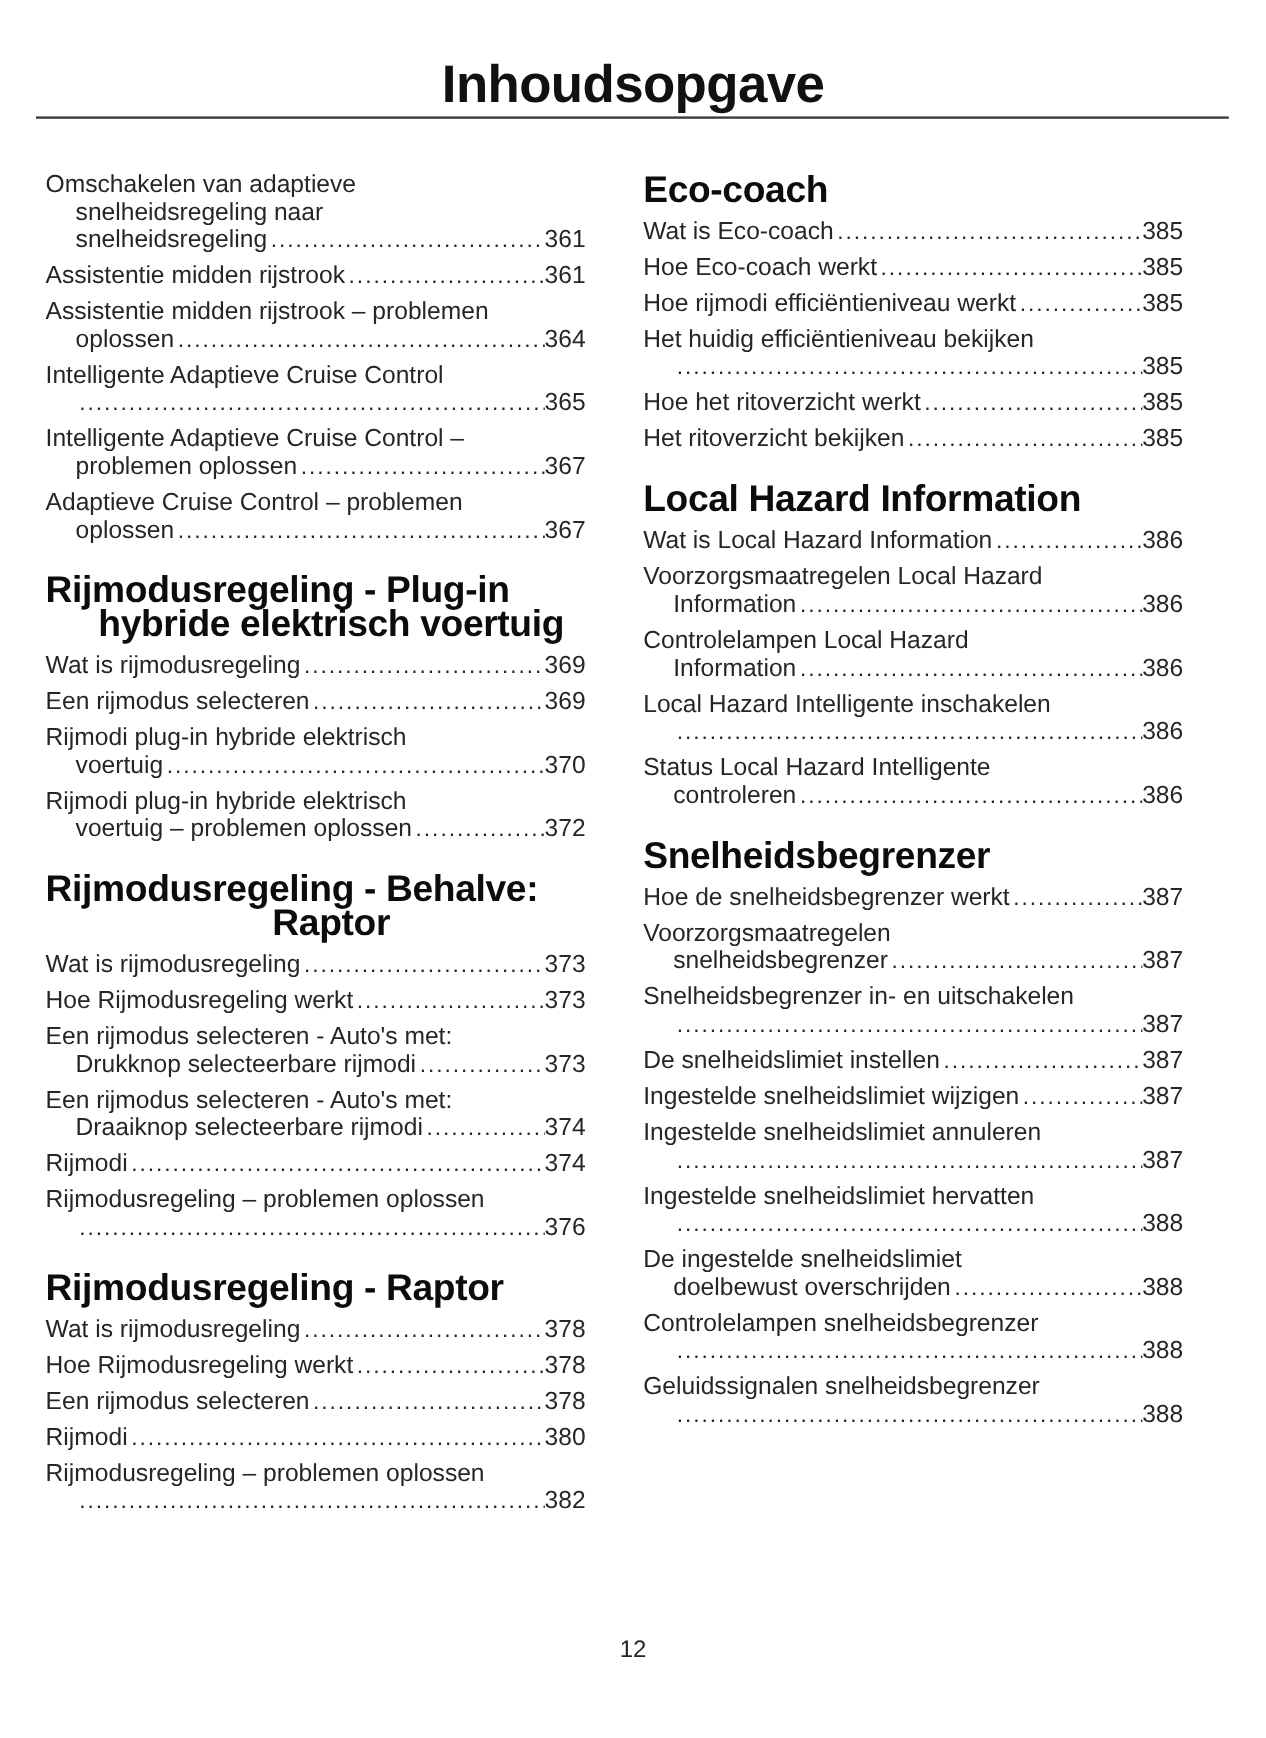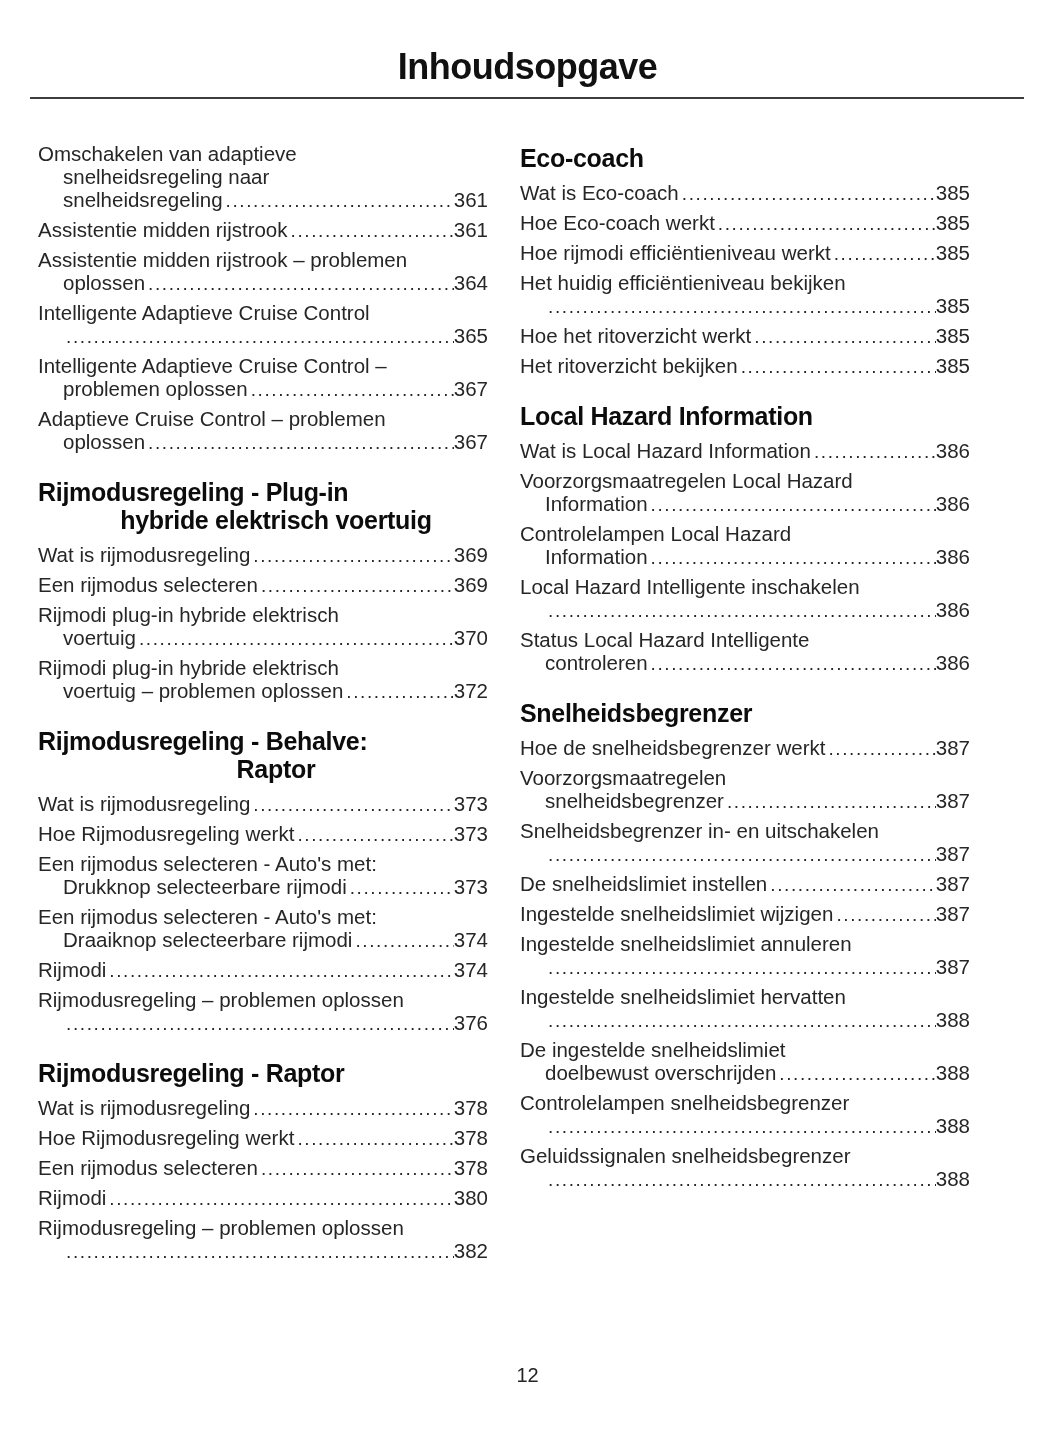--- a/index.html
+++ b/index.html
@@ -8,37 +8,37 @@
     width: 1055px; height: 1448px;
     font-family: "Liberation Sans", "DejaVu Sans", sans-serif;
     position: relative;
     overflow: hidden;
   }
   .page { position: absolute; inset: 0; background: #ffffff; }
 
   .doc-title {
     position: absolute; top: 46px; left: 0; width: 100%;
     text-align: center;
-    font-size: 36px; font-weight: 700; letter-spacing: -0.5px;
+    font-size: 44px; font-weight: 700; letter-spacing: -0.5px;
     color: #111111;
   }
   .title-rule {
     position: absolute; top: 97px; left: 30px; width: 994px; height: 2px;
     background: #3d3d3d;
   }
 
   .columns {
     position: absolute; top: 142px; left: 38px; width: 948px;
-    display: flex; gap: 32px; align-items: flex-start;
+    display: flex; gap: 48px; align-items: flex-start;
   }
   .col { width: 450px; }
 
   .section-heading {
     font-weight: 700; color: #0c0c0c;
-    font-size: 25px; line-height: 28px; letter-spacing: -0.3px;
+    font-size: 31px; line-height: 28px; letter-spacing: -0.3px;
     margin: 24px 0 9px 0;
   }
   .section:first-child .section-heading { margin-top: 2px; }
   .hline.cont { padding-left: 26px; text-align: center; }
 
   .entry { margin-bottom: 6px; color: #262626; }
   .line {
     display: flex; align-items: baseline;
     font-size: 20.5px; line-height: 23px;
     white-space: nowrap;

